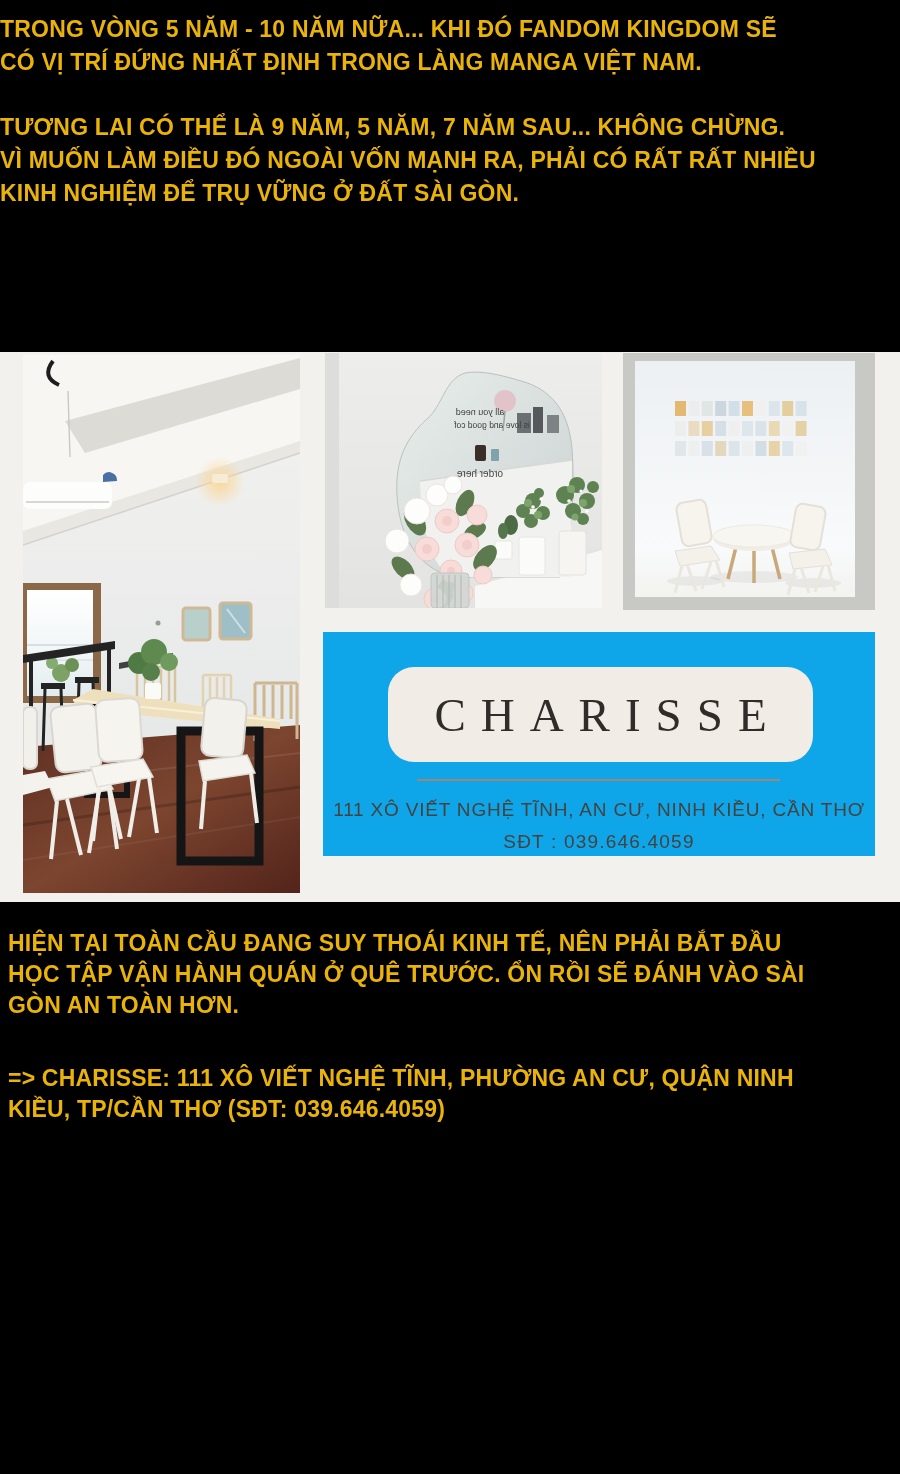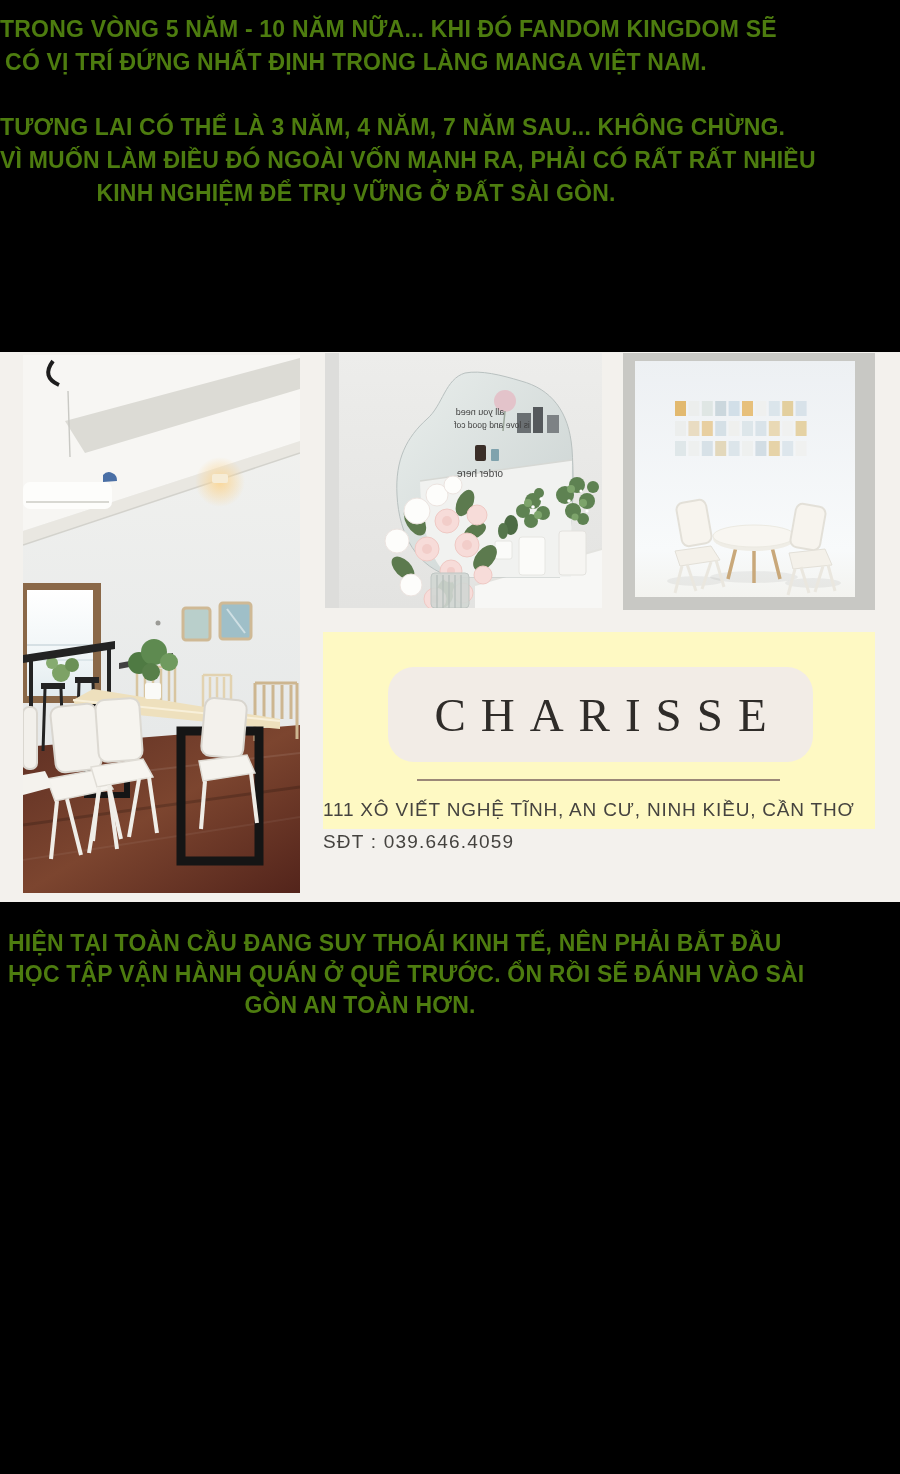--- a/index.html
+++ b/index.html
@@ -1,52 +1,52 @@
 <!DOCTYPE html>
 <html><head>
 <meta charset="utf-8">
 <style>
   html,body{margin:0;padding:0;background:#000;}
   #canvas{position:relative;width:900px;height:1474px;background:#000;overflow:hidden;
           font-family:"Liberation Sans","DejaVu Sans",sans-serif;}
   
-  .textband{position:absolute;left:0;width:712px;color:#4d7c0f;text-align:center;}
+  .textband{position:absolute;left:0;width:712px;color:#eab308;}
   .textband .para{white-space:pre;font-weight:700;margin:0;}
   #top-band{top:0;height:352px;padding-top:13px;box-sizing:border-box;}
   #top-band .para{font-size:23px;line-height:33px;letter-spacing:.2px;}
   #top-band .para + .para{margin-top:32px;}
   #bottom-band{top:902px;height:572px;padding-top:26px;box-sizing:border-box;}
   #bottom-band .para{font-size:23px;line-height:31px;letter-spacing:.2px;padding-left:8px;}
   #bottom-band .para + .para{margin-top:42px;}
   
   #collage{position:absolute;top:352px;left:0;width:900px;height:550px;background:#f3f1ed;}
   .photo{position:absolute;overflow:hidden;}
   #photo-left{left:23px;top:3px;width:277px;height:538px;}
   #photo-mid{left:325px;top:1px;width:277px;height:255px;}
   #photo-right{left:623px;top:1px;width:252px;height:257px;}
   
-  #brand-card{position:absolute;left:323px;top:280px;width:552px;height:197px;background:#fef9c3;}
+  #brand-card{position:absolute;left:323px;top:280px;width:552px;height:224px;background:#0ea5e9;}
   #brand-box{position:absolute;left:65px;top:35px;width:425px;height:95px;border-radius:26px;
              background:#f2ece6;display:flex;align-items:center;justify-content:center;}
   #brand-name{font-family:"Liberation Serif","DejaVu Serif",serif;font-size:47px;color:#2f2c29;
               letter-spacing:15px;padding-left:15px;white-space:nowrap;}
   #card-divider{position:absolute;left:94px;top:147px;width:363px;height:2px;background:#9b8878;}
-  .card-line{position:absolute;left:0;width:552px;color:#45433f;white-space:nowrap;}
+  .card-line{position:absolute;left:0;width:552px;text-align:center;color:#45433f;white-space:nowrap;}
   #card-address{top:167px;font-size:19px;letter-spacing:.8px;}
   #card-phone{top:199px;font-size:19px;letter-spacing:1.2px;}
 </style>
 </head>
 <body>
 
 <div id="canvas">
 
   <section class="textband" id="top-band">
     <p class="para">TRONG VÒNG 5 NĂM - 10 NĂM NỮA... KHI ĐÓ FANDOM KINGDOM SẼ
 CÓ VỊ TRÍ ĐỨNG NHẤT ĐỊNH TRONG LÀNG MANGA VIỆT NAM.</p>
-    <p class="para">TƯƠNG LAI CÓ THỂ LÀ 3 NĂM, 4 NĂM, 7 NĂM SAU... KHÔNG CHỪNG.
+    <p class="para">TƯƠNG LAI CÓ THỂ LÀ 9 NĂM, 5 NĂM, 7 NĂM SAU... KHÔNG CHỪNG.
 VÌ MUỐN LÀM ĐIỀU ĐÓ NGOÀI VỐN MẠNH RA, PHẢI CÓ RẤT RẤT NHIỀU
 KINH NGHIỆM ĐỂ TRỤ VỮNG Ở ĐẤT SÀI GÒN.</p>
   </section>
 
   <section id="collage">
 
     <div class="photo" id="photo-left">
       <svg width="277" height="538" viewBox="0 0 277 538">
         <defs>
           <linearGradient id="lwall" x1="0" y1="0" x2="0" y2="1">
@@ -411,15 +411,17 @@
       <div id="card-divider"></div>
       <div class="card-line" id="card-address">111 XÔ VIẾT NGHỆ TĨNH, AN CƯ, NINH KIỀU, CẦN THƠ</div>
       <div class="card-line" id="card-phone">SĐT : 039.646.4059</div>
     </div>
   </section>
 
   <section class="textband" id="bottom-band">
     <p class="para">HIỆN TẠI TOÀN CẦU ĐANG SUY THOÁI KINH TẾ, NÊN PHẢI BẮT ĐẦU
 HỌC TẬP VẬN HÀNH QUÁN Ở QUÊ TRƯỚC. ỔN RỒI SẼ ĐÁNH VÀO SÀI
 GÒN AN TOÀN HƠN.</p>
+    <p class="para">=&gt; CHARISSE: 111 XÔ VIẾT NGHỆ TĨNH, PHƯỜNG AN CƯ, QUẬN NINH
+KIỀU, TP/CẦN THƠ (SĐT: 039.646.4059)</p>
   </section>
 
 </div>
 
 </body></html>

